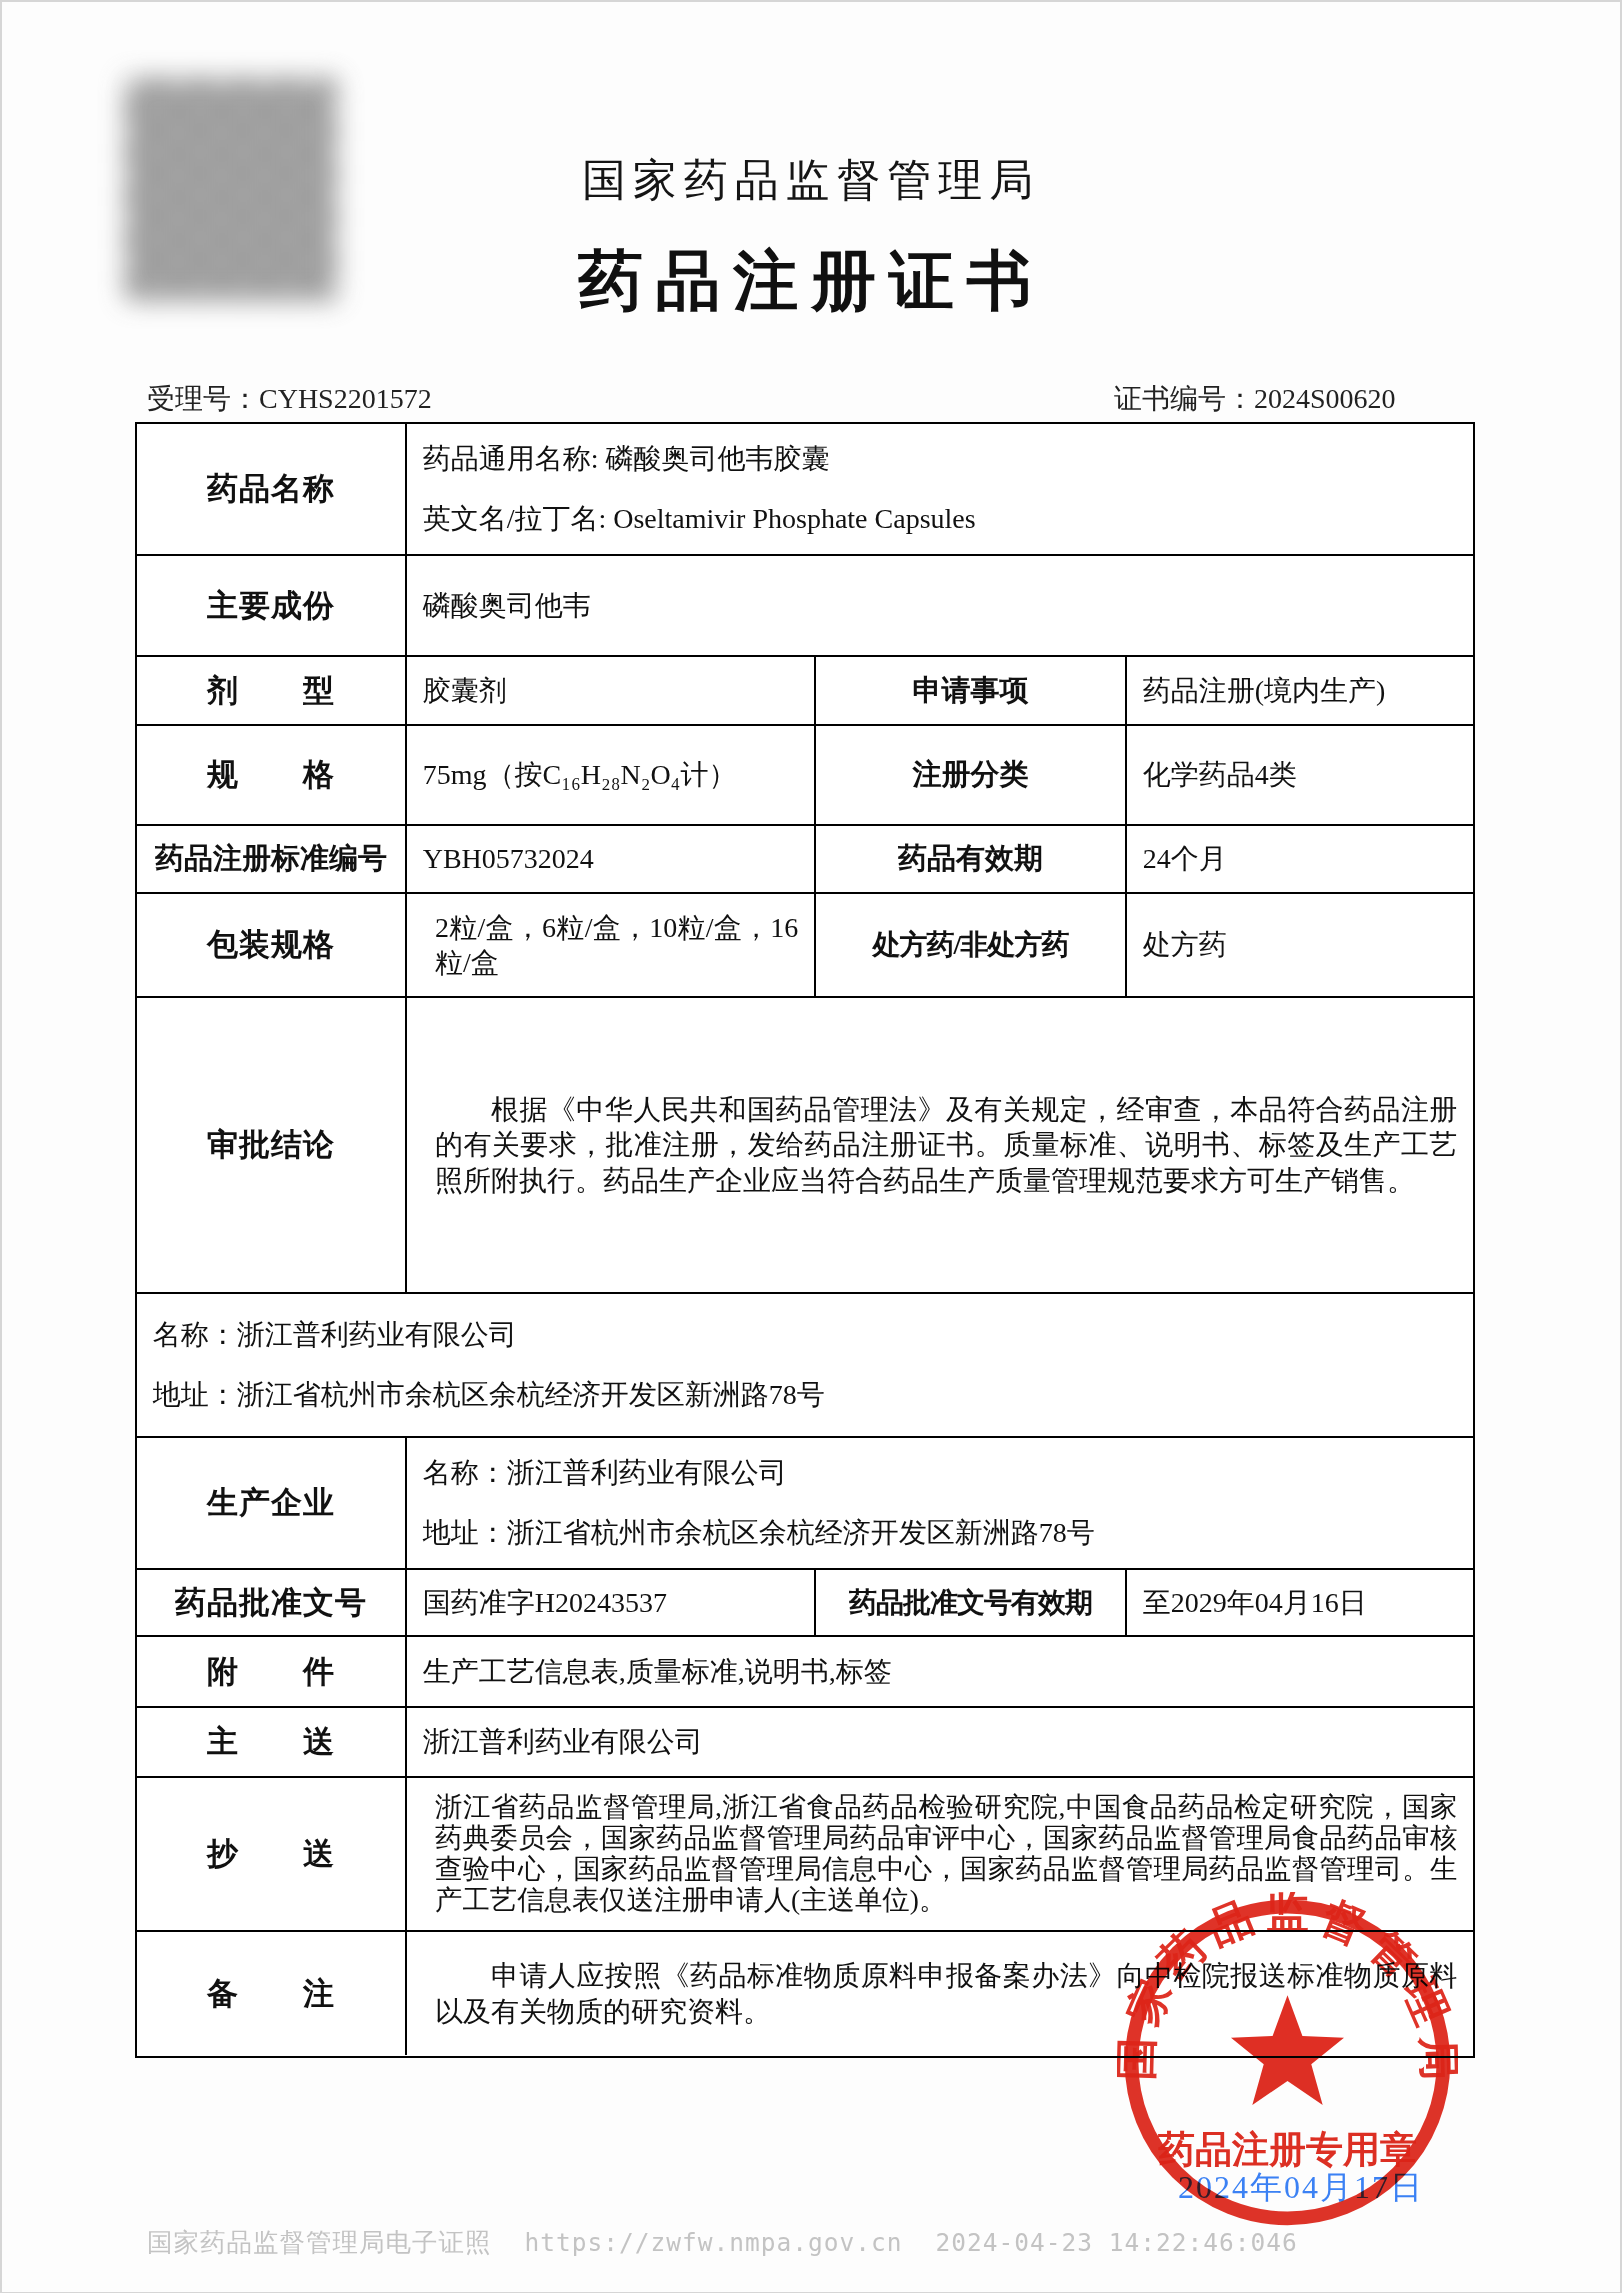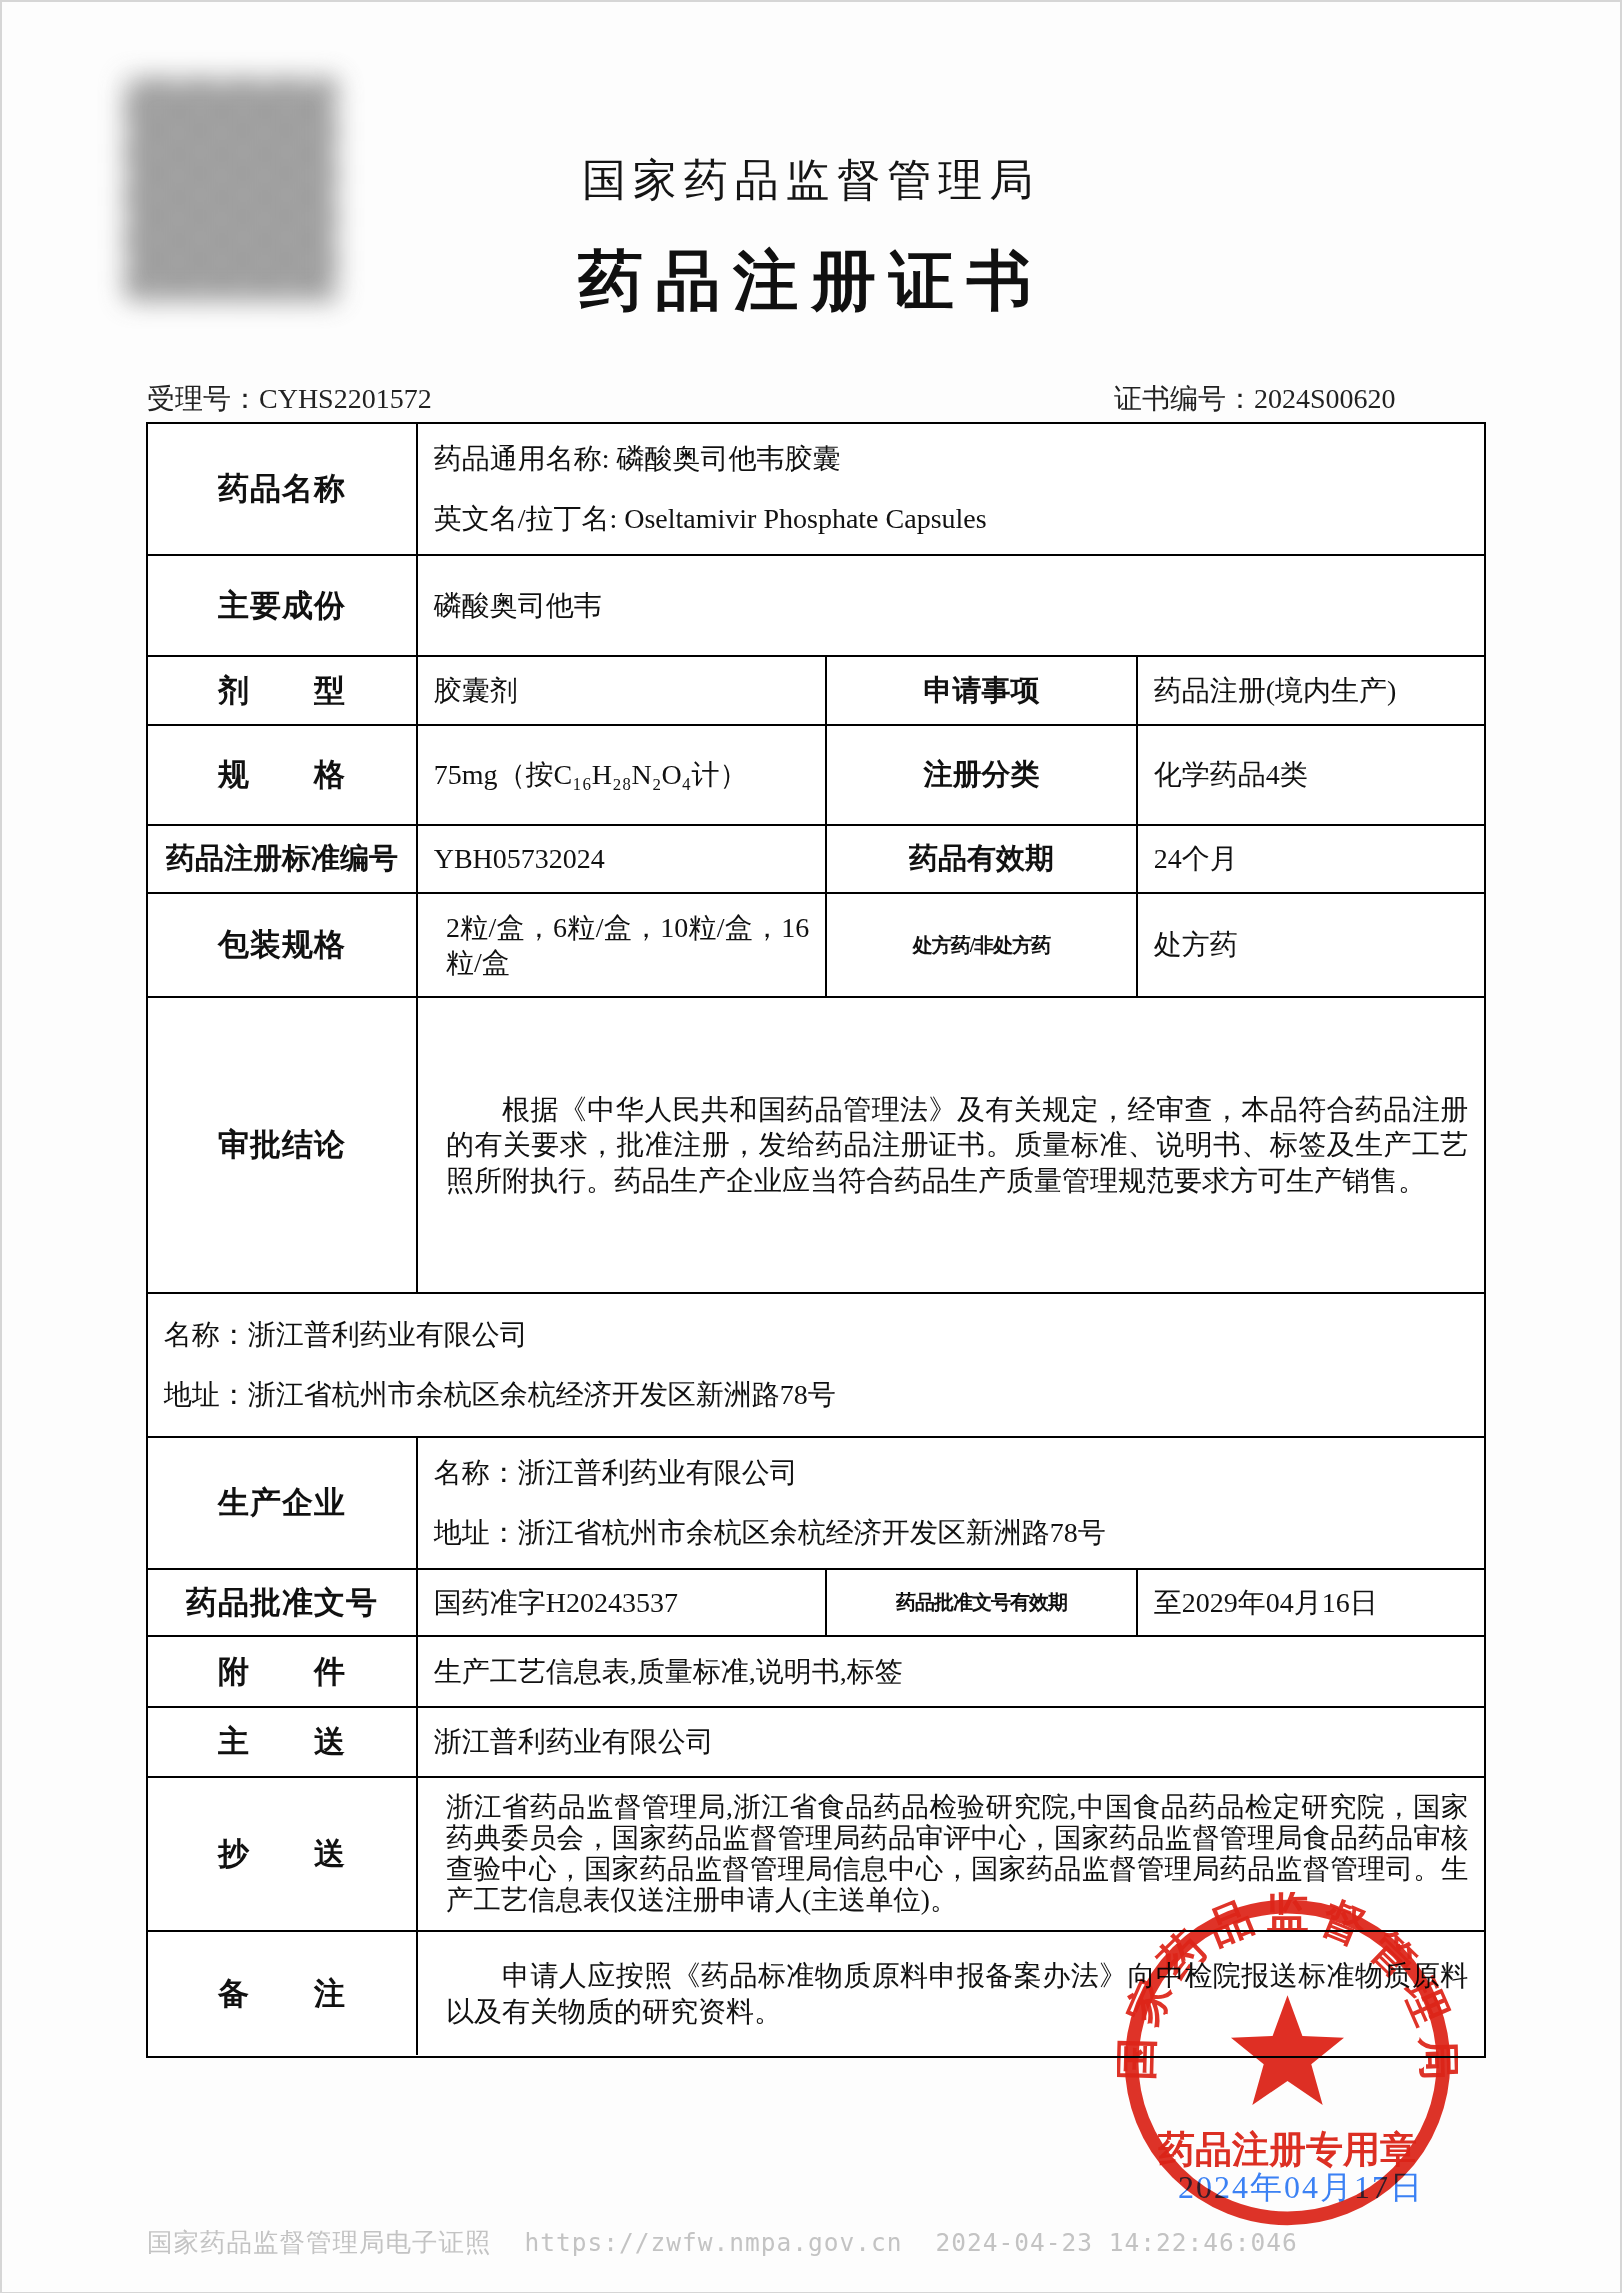--- a/index.html
+++ b/index.html
@@ -27,36 +27,36 @@
   }
   .doc-title {
     position:absolute; left:0; top:235px; width:100%;
     text-align:center; font-size:65px; letter-spacing:12.7px; font-weight:600; color:#101010;
   }
   .no-line { position:absolute; top:378px; font-size:28px; color:#222; }
   .no-left  { left:145px; }
   .no-right { left:1112px; }
   
   .tbl {
-    position:absolute; left:144px; top:420px; width:1340px; height:1636px;
+    position:absolute; left:133px; top:420px; width:1340px; height:1636px;
     border:2.9px solid #000; background:#fff;
   }
   .row { display:flex; width:100%; border-bottom:2.9px solid #000; }
   .row:last-child { border-bottom:none; }
   .cell { border-right:2px solid #000; display:flex; flex-direction:column; justify-content:center; }
   .cell:last-child { border-right:none; }
   .lab {
     width:270px; align-items:center; text-align:center;
     font-weight:bold; font-size:31px; letter-spacing:1px; flex-shrink:0;
   }
   .lab.small { font-size:29px; letter-spacing:0; }
   .val { flex:1; padding:3.9px 15.7px; font-size:28px; }
   .c2 { width:409px; flex:none; }
   .c3 { width:311px; align-items:center; text-align:center; font-weight:bold; font-size:29px; flex:none; }
-  .c3.tight { font-size:20px; letter-spacing:-1px; }
+  .c3.tight { font-size:28px; letter-spacing:-1px; }
   .c4 { flex:1; }
   .two-line > div + div { margin-top:21.6px; }
   .para { line-height:1.26; text-align:justify;padding-left:28px; }
   .indent { text-indent:2em; }
   .copy { font-size:27.4px; line-height:1.13; }
   
   .h1{height:132px}.h2{height:101px}.h3{height:69px}.h4{height:100px}
   .h5{height:68px}.h6{height:104px}.h7{height:296px}.h8{height:144px}
   .h9{height:132px}.h10{height:67px}.h11{height:71px}.h12{height:70px}
   .h13{height:154px}.h14{height:123px}

